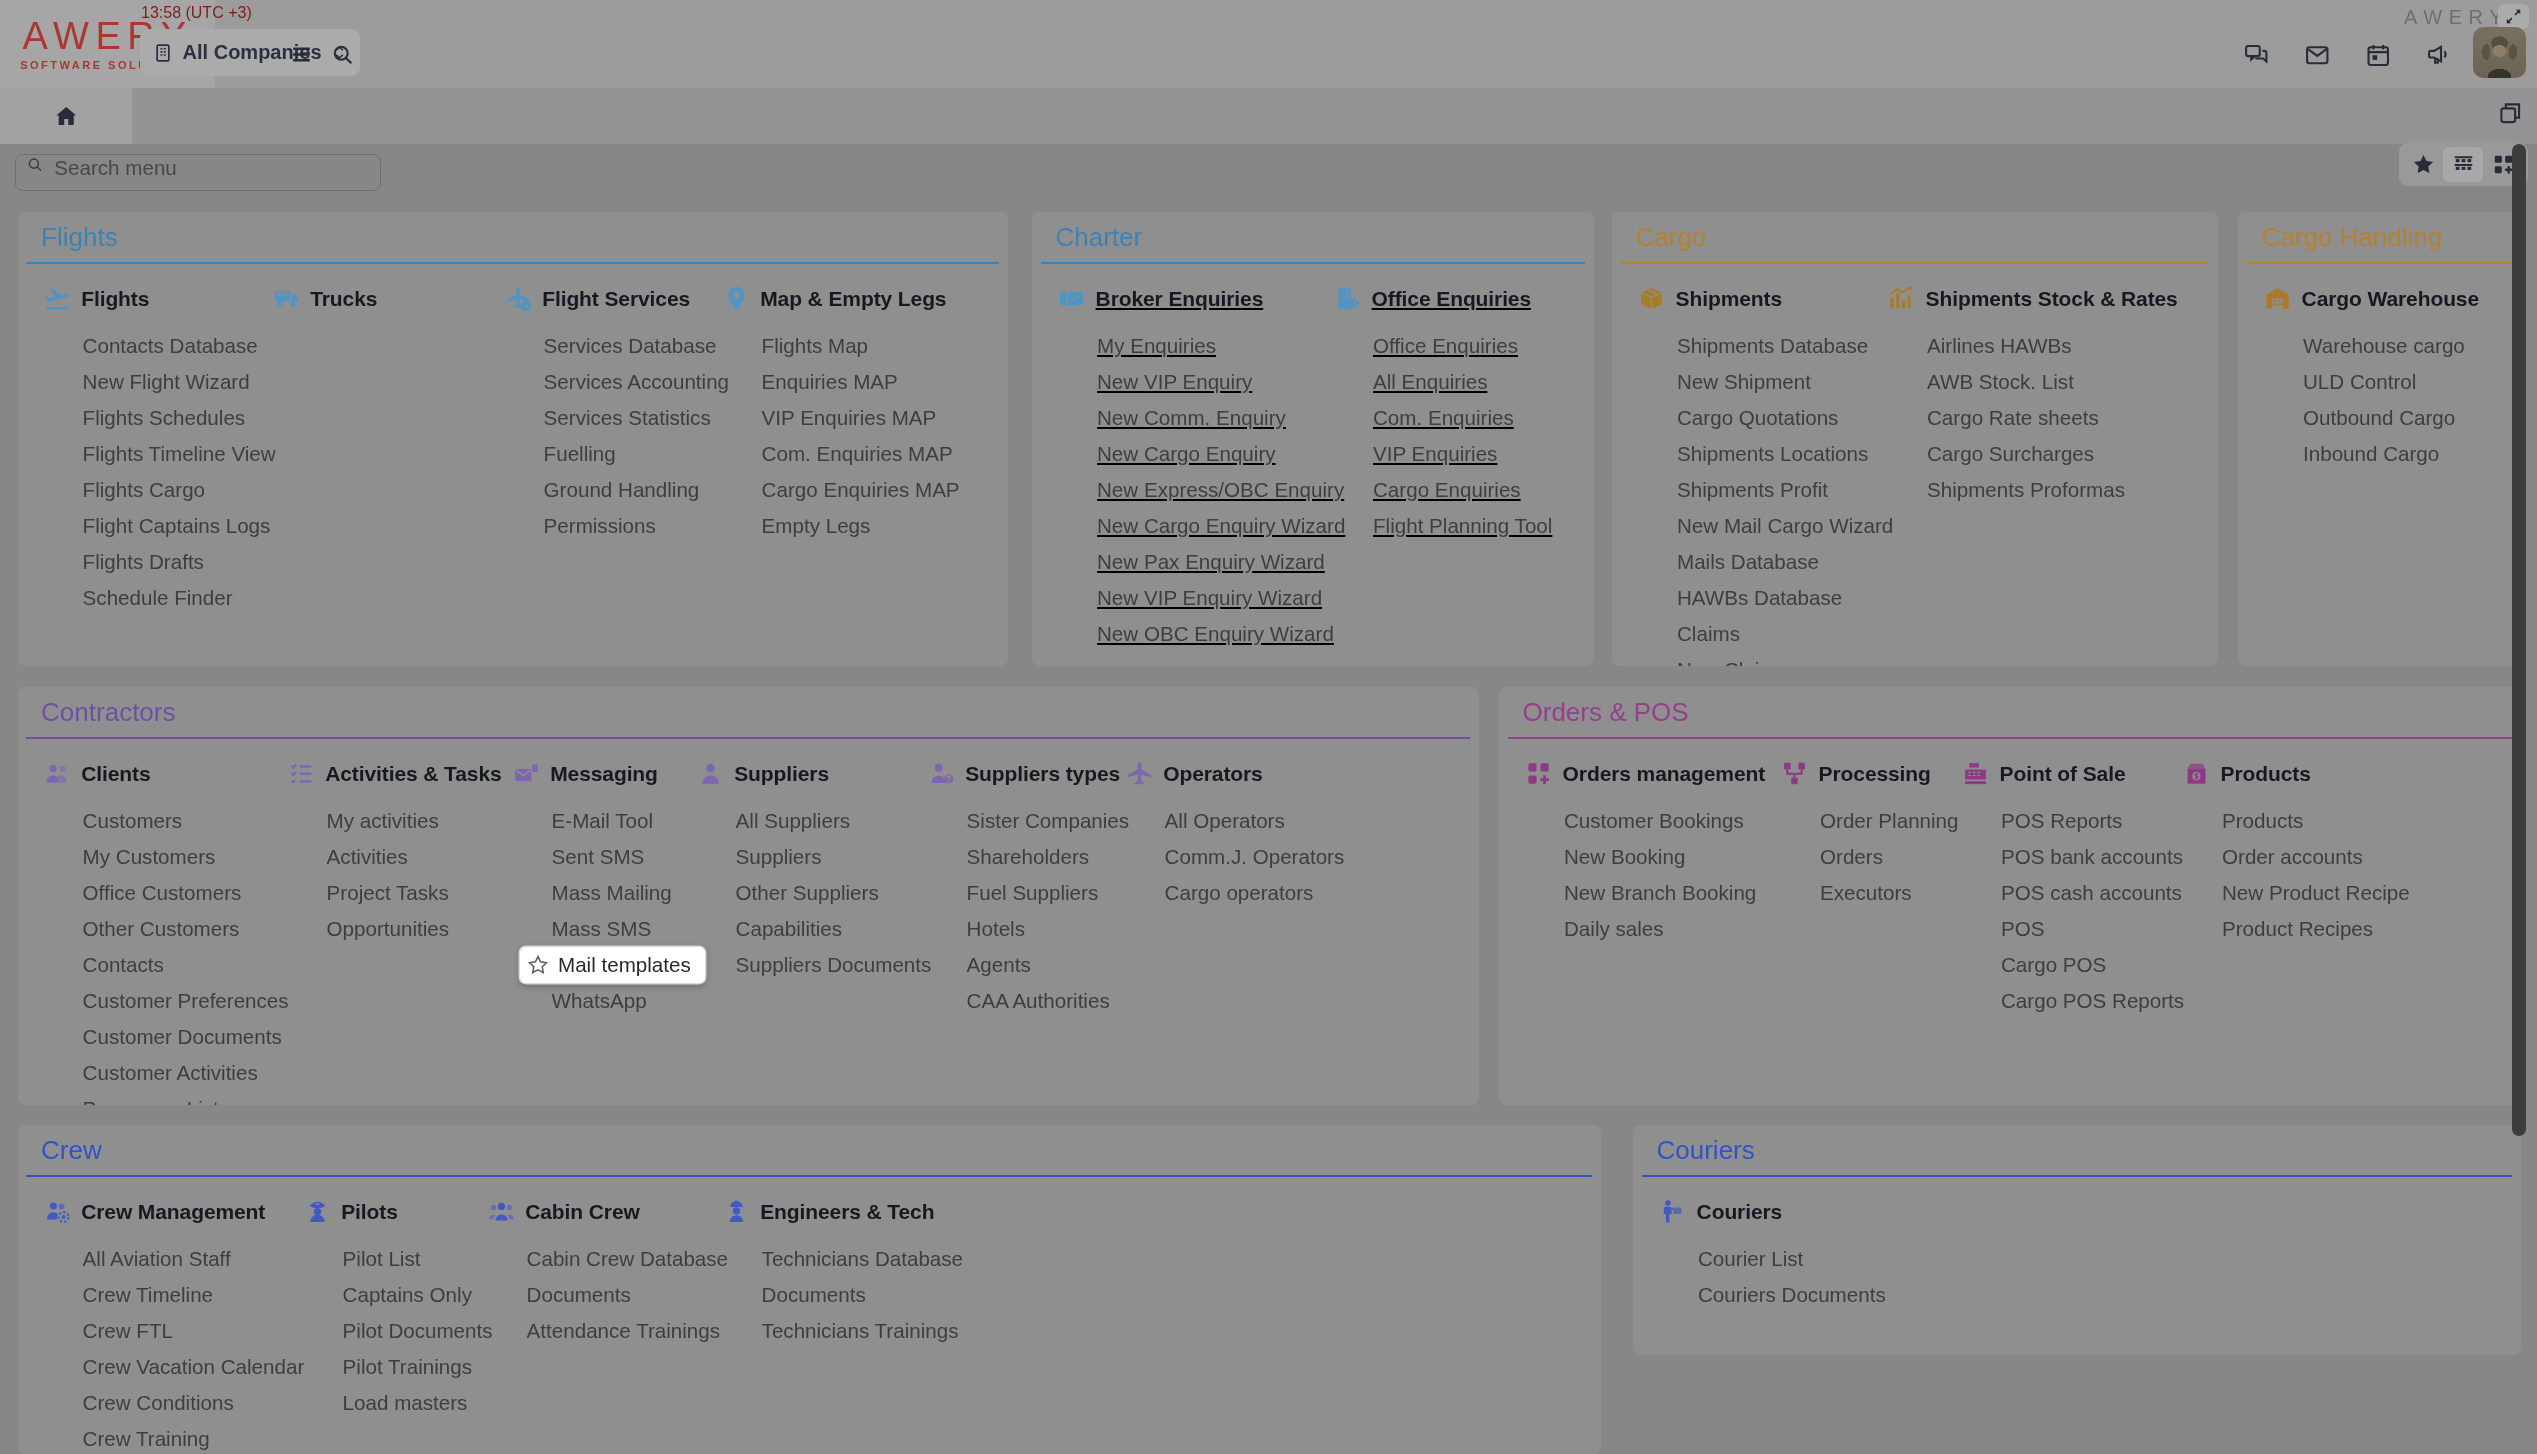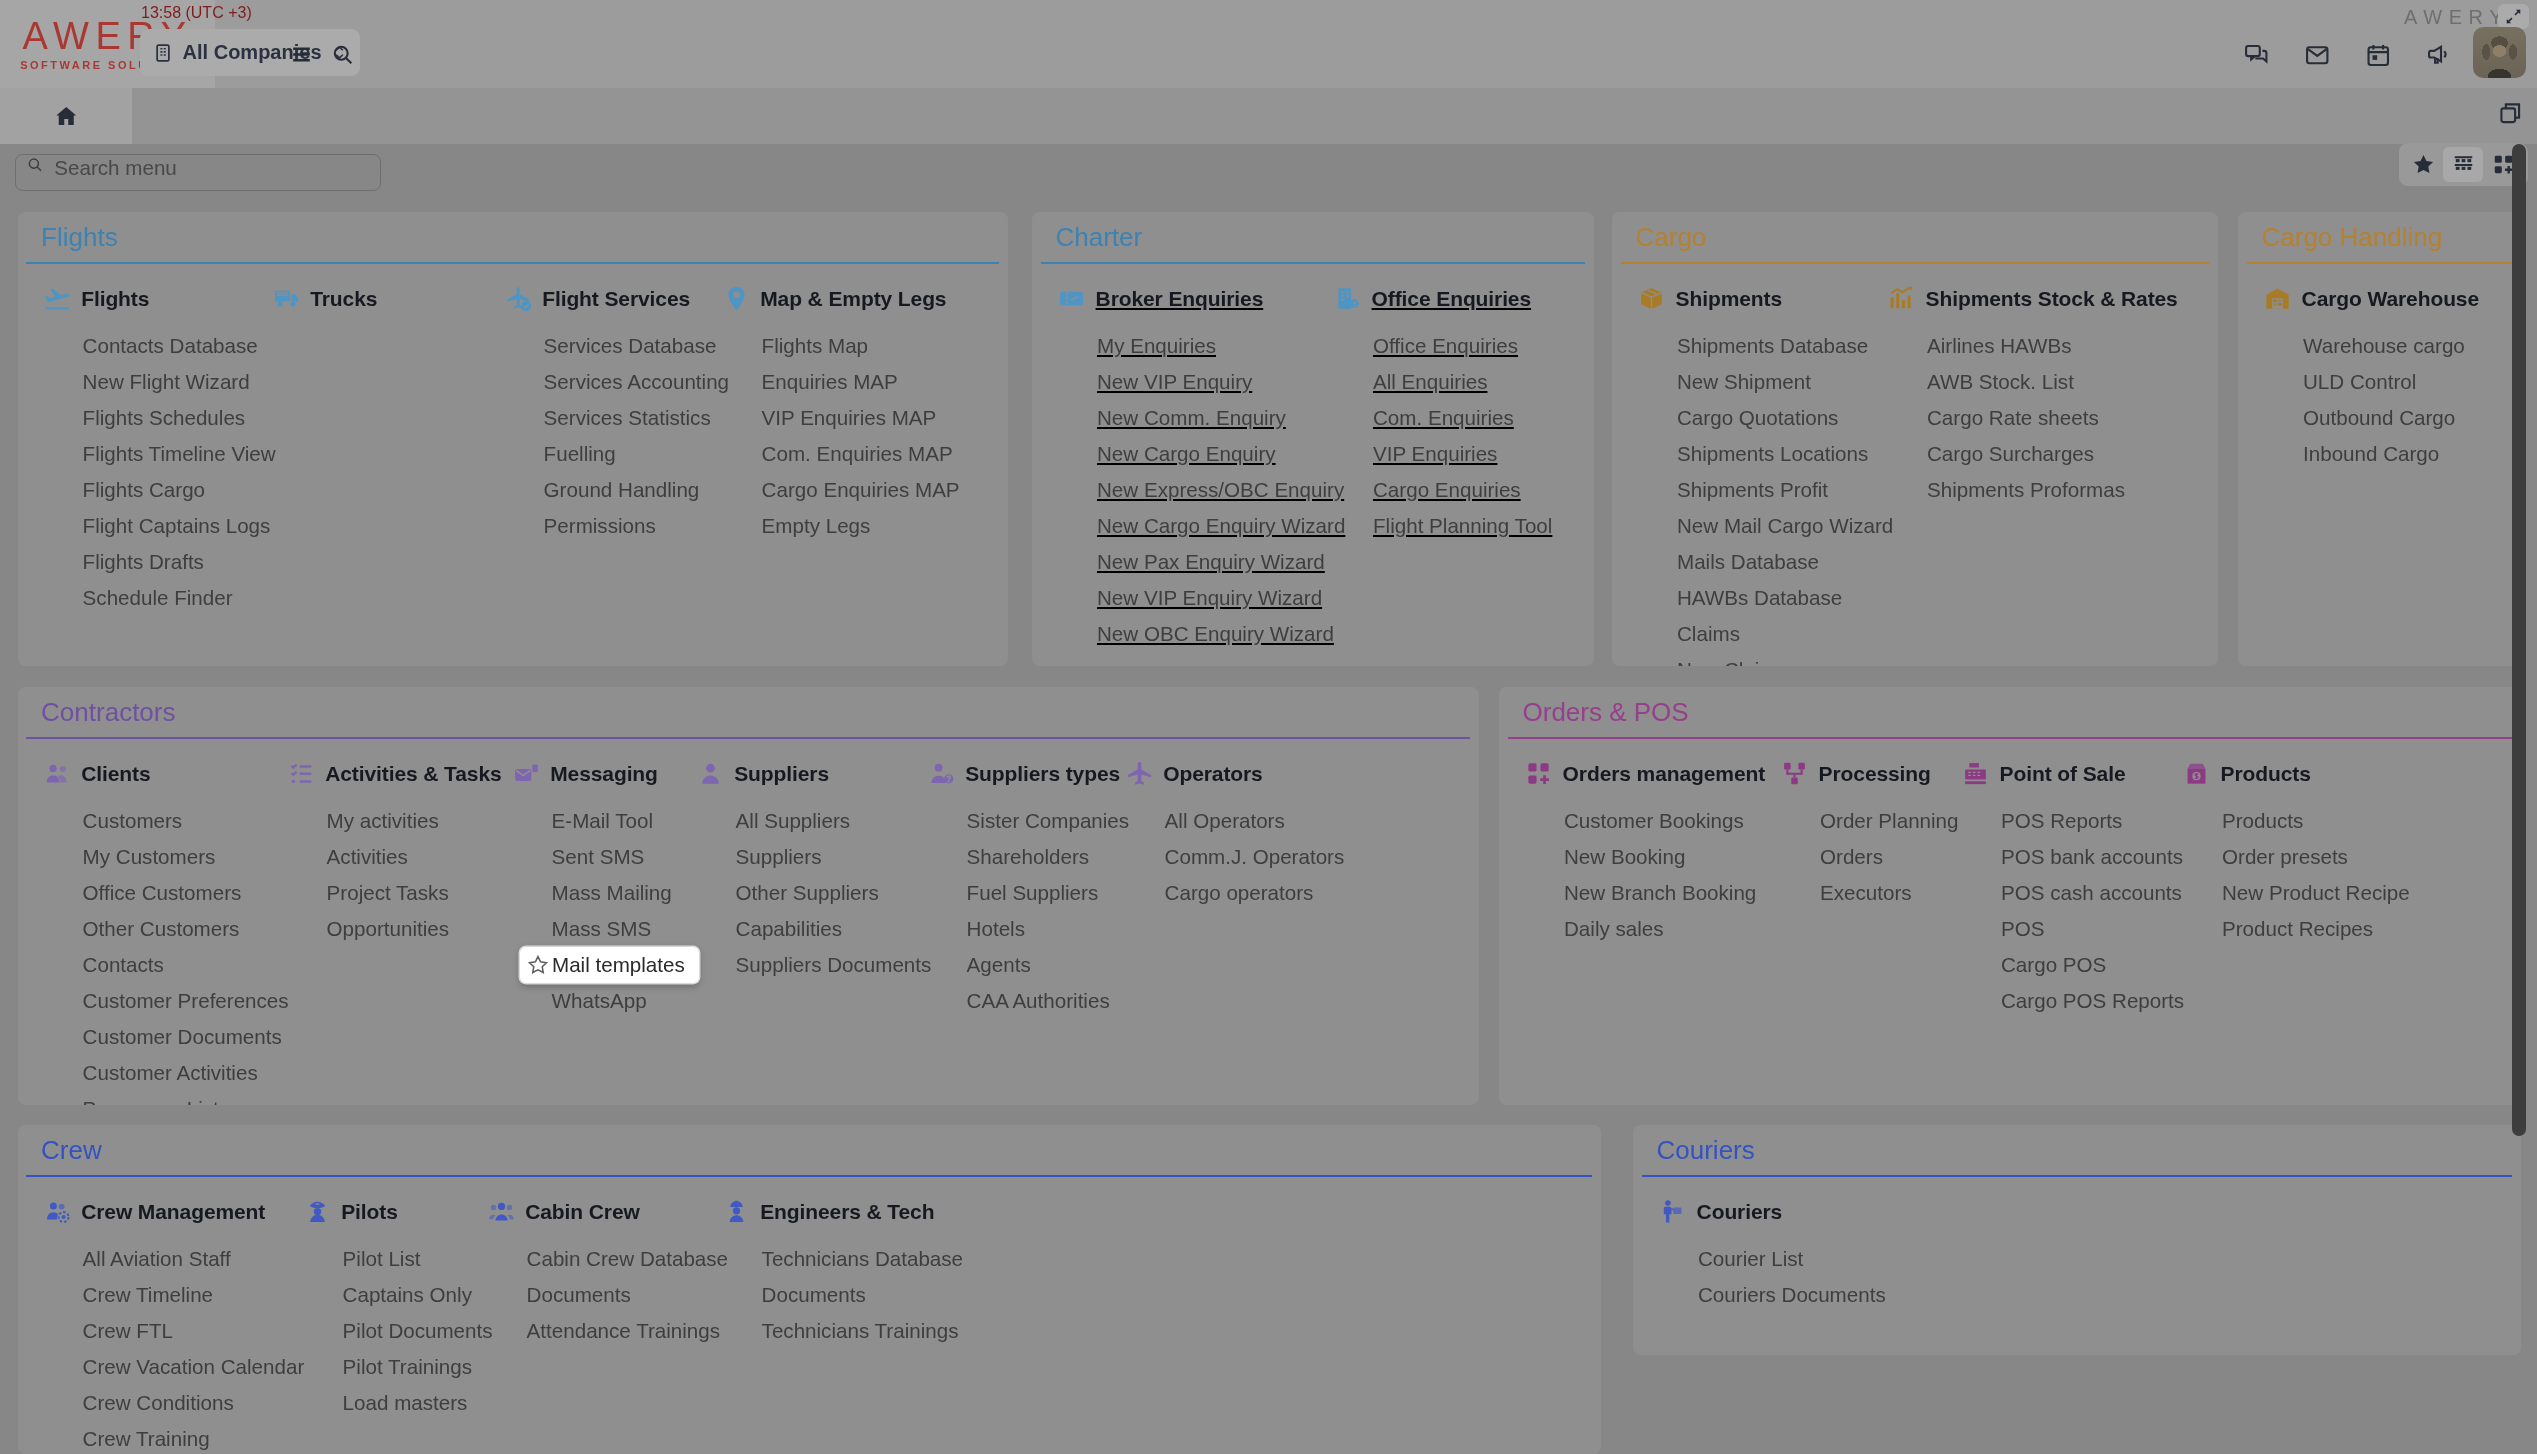--- a/index.html
+++ b/index.html
@@ -64,21 +64,21 @@
   .panel-title { margin:10.3px 0 0 23.5px; font-size:26px; font-weight:500; }
   .panel-rule { height:2.2px; margin:8.8px 8.8px 0 8.8px; }
   .groups { display:grid; padding:17.6px 0 0 25px; align-items:start; }
   .group-head { display:flex; align-items:center; gap:9.6px; height:34px; cursor:pointer; }
   .gicon { width:29px; height:29px; flex:none; display:inline-block; }
   .gicon svg { width:100%; height:100%; display:block; }
   .group-label { font-size:21px; font-weight:700; color:#16191f; white-space:nowrap; letter-spacing:-0.1px; }
   .items { list-style:none; margin:11.8px 0 0 0; padding:0 0 0 40px; }
   .items li { height:36px; display:flex; align-items:center; font-size:20.6px; color:#3e3e3e; white-space:nowrap; cursor:pointer; }
   .items li.hl { background:#ffffff; border-radius:5.9px; margin-left:-32px; padding:0 14.7px 0 7.4px; width:max-content;
-    box-shadow:0 0 0 1.5px #d9d9d9, 0 2.2px 7.4px rgba(0,0,0,.28); color:#2a2a2a; gap:3px; }
+    box-shadow:0 0 0 1.5px #d9d9d9, 0 2.2px 7.4px rgba(0,0,0,.28); color:#2a2a2a; gap:9px; }
   .hl-star { width:22px; height:22px; }
   .hl .lbl { font-size:20.6px; color:#2a2a2a; }
   
   .sec-flights        { left:17.6px;   top:212px;  width:990px; height:454px; }
   .sec-flights .groups{ grid-template-columns:229px 232px 218px 1fr; }
   .sec-charter        { left:1032px; top:212px;  width:562px;  height:454px; }
   .sec-charter .groups{ grid-template-columns:276px 1fr;text-decoration:underline; }
   .sec-cargo          { left:1612px; top:212px;  width:606px;  height:454px; }
   .sec-cargo .groups  { grid-template-columns:250px 1fr; }
   .sec-cargo-handling { left:2238px; top:212px;  width:284px;  height:454px; }
@@ -625,21 +625,21 @@
                 <path fill="currentColor" d="M4.6 8h14.8v12.4H4.6z"></path>
                 <path fill="currentColor" opacity=".7" d="M4.6 8l2.2-4h10.4l2.2 4z"></path>
                 <circle cx="12" cy="14.2" r="3.4" fill="#8f8f8f"></circle>
                 <path d="M12 11.6v5.2M13.5 12.7c-.5-.5-2.2-.7-2.7.2-.5.9.7 1.1 1.2 1.2.5.1 1.8.3 1.4 1.3-.4 1-2.2.8-2.8.2" fill="none" stroke="currentColor" stroke-width=".9"></path>
               </svg>
             </span>
             <span class="group-label">Products</span>
           </div>
           <ul class="items">
             <li>Products</li>
-            <li>Order presets</li>
+            <li>Order accounts</li>
             <li>New Product Recipe</li>
             <li>Product Recipes</li>
           </ul>
         </div>
       </div>
     </section>
     <section class="panel sec-crew">
       <div class="panel-title" style="color: rgb(51, 82, 196);">Crew</div>
       <div class="panel-rule" style="background: rgb(51, 82, 196);"></div>
       <div class="groups">

